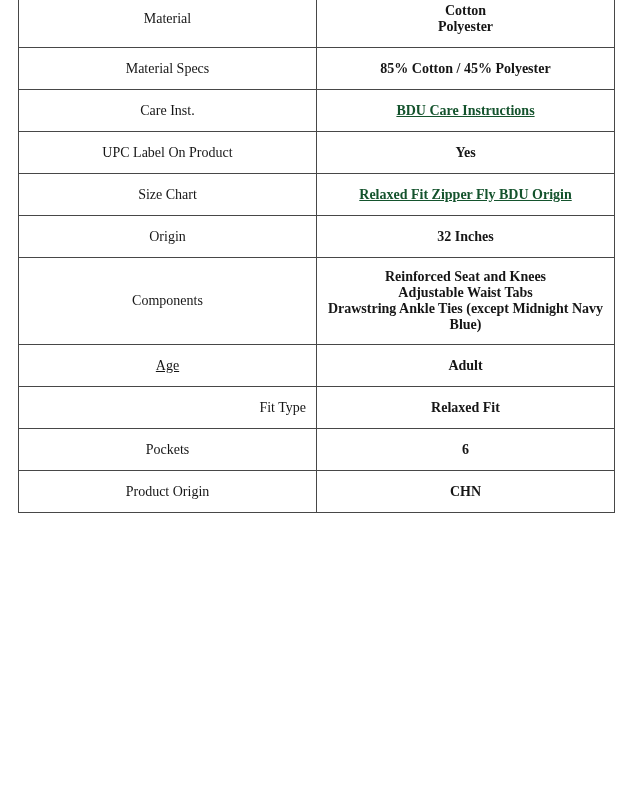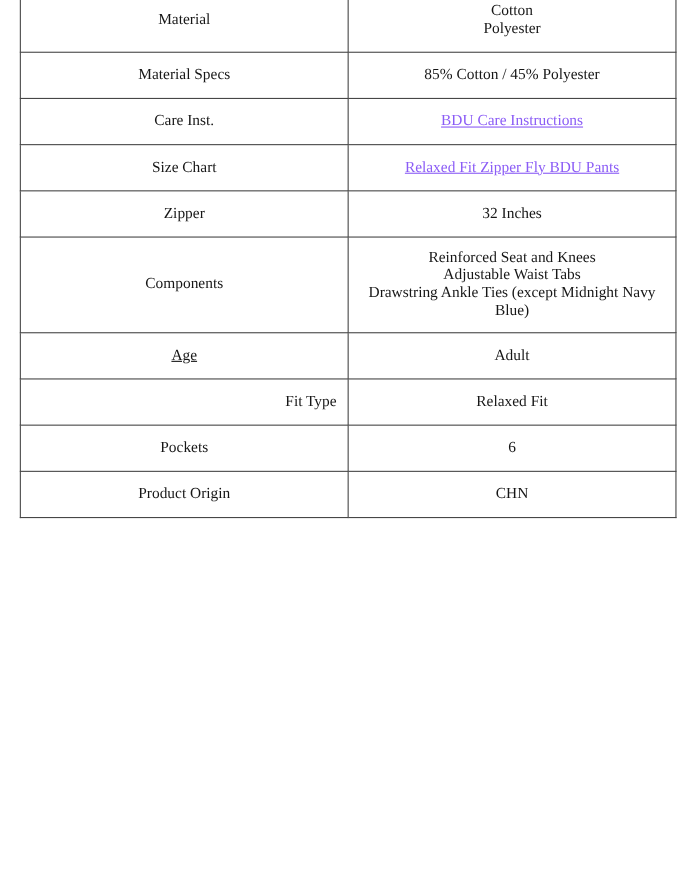--- a/index.html
+++ b/index.html
@@ -32,23 +32,24 @@
     vertical-align: middle;
     padding: 0 10px;
     line-height: 16px;
     background: #ffffff;
   }
   .label-cell, .value-cell { overflow: hidden; }
   .value-text, .value-link {
     white-space: pre-line;
     display: inline-block;
     max-width: 100%;
+    font-weight: bold;
   }
   a.value-link {
-    color: #8b5cf6;
+    color: #14532d;
     text-decoration: underline;
     cursor: pointer;
   }
 </style>
 </head>
 <body>
 
 <div class="table-wrap">
   <table class="spec-table">
     <tbody>
@@ -59,25 +60,29 @@
         </tr>
         <tr>
           <td class="label-cell" style="height: 41px;">Material Specs</td>
           <td class="value-cell"><span class="value-text">85% Cotton / 45% Polyester</span></td>
         </tr>
         <tr>
           <td class="label-cell" style="height: 41px;">Care Inst.</td>
           <td class="value-cell"><a class="value-link" href="#">BDU Care Instructions</a></td>
         </tr>
         <tr>
-          <td class="label-cell" style="height: 41px;">Size Chart</td>
-          <td class="value-cell"><a class="value-link" href="#">Relaxed Fit Zipper Fly BDU Pants</a></td>
+          <td class="label-cell" style="height: 41px;">UPC Label On Product</td>
+          <td class="value-cell"><span class="value-text">Yes</span></td>
         </tr>
         <tr>
-          <td class="label-cell" style="height: 41px;">Zipper</td>
+          <td class="label-cell" style="height: 41px;">Size Chart</td>
+          <td class="value-cell"><a class="value-link" href="#">Relaxed Fit Zipper Fly BDU Origin</a></td>
+        </tr>
+        <tr>
+          <td class="label-cell" style="height: 41px;">Origin</td>
           <td class="value-cell"><span class="value-text">32 Inches</span></td>
         </tr>
         <tr>
           <td class="label-cell" style="height: 86px;">Components</td>
           <td class="value-cell"><span class="value-text">Reinforced Seat and Knees
 Adjustable Waist Tabs
 Drawstring Ankle Ties (except Midnight Navy Blue)</span></td>
         </tr>
         <tr>
           <td class="label-cell" style="height: 41px; text-decoration: underline;">Age</td>

